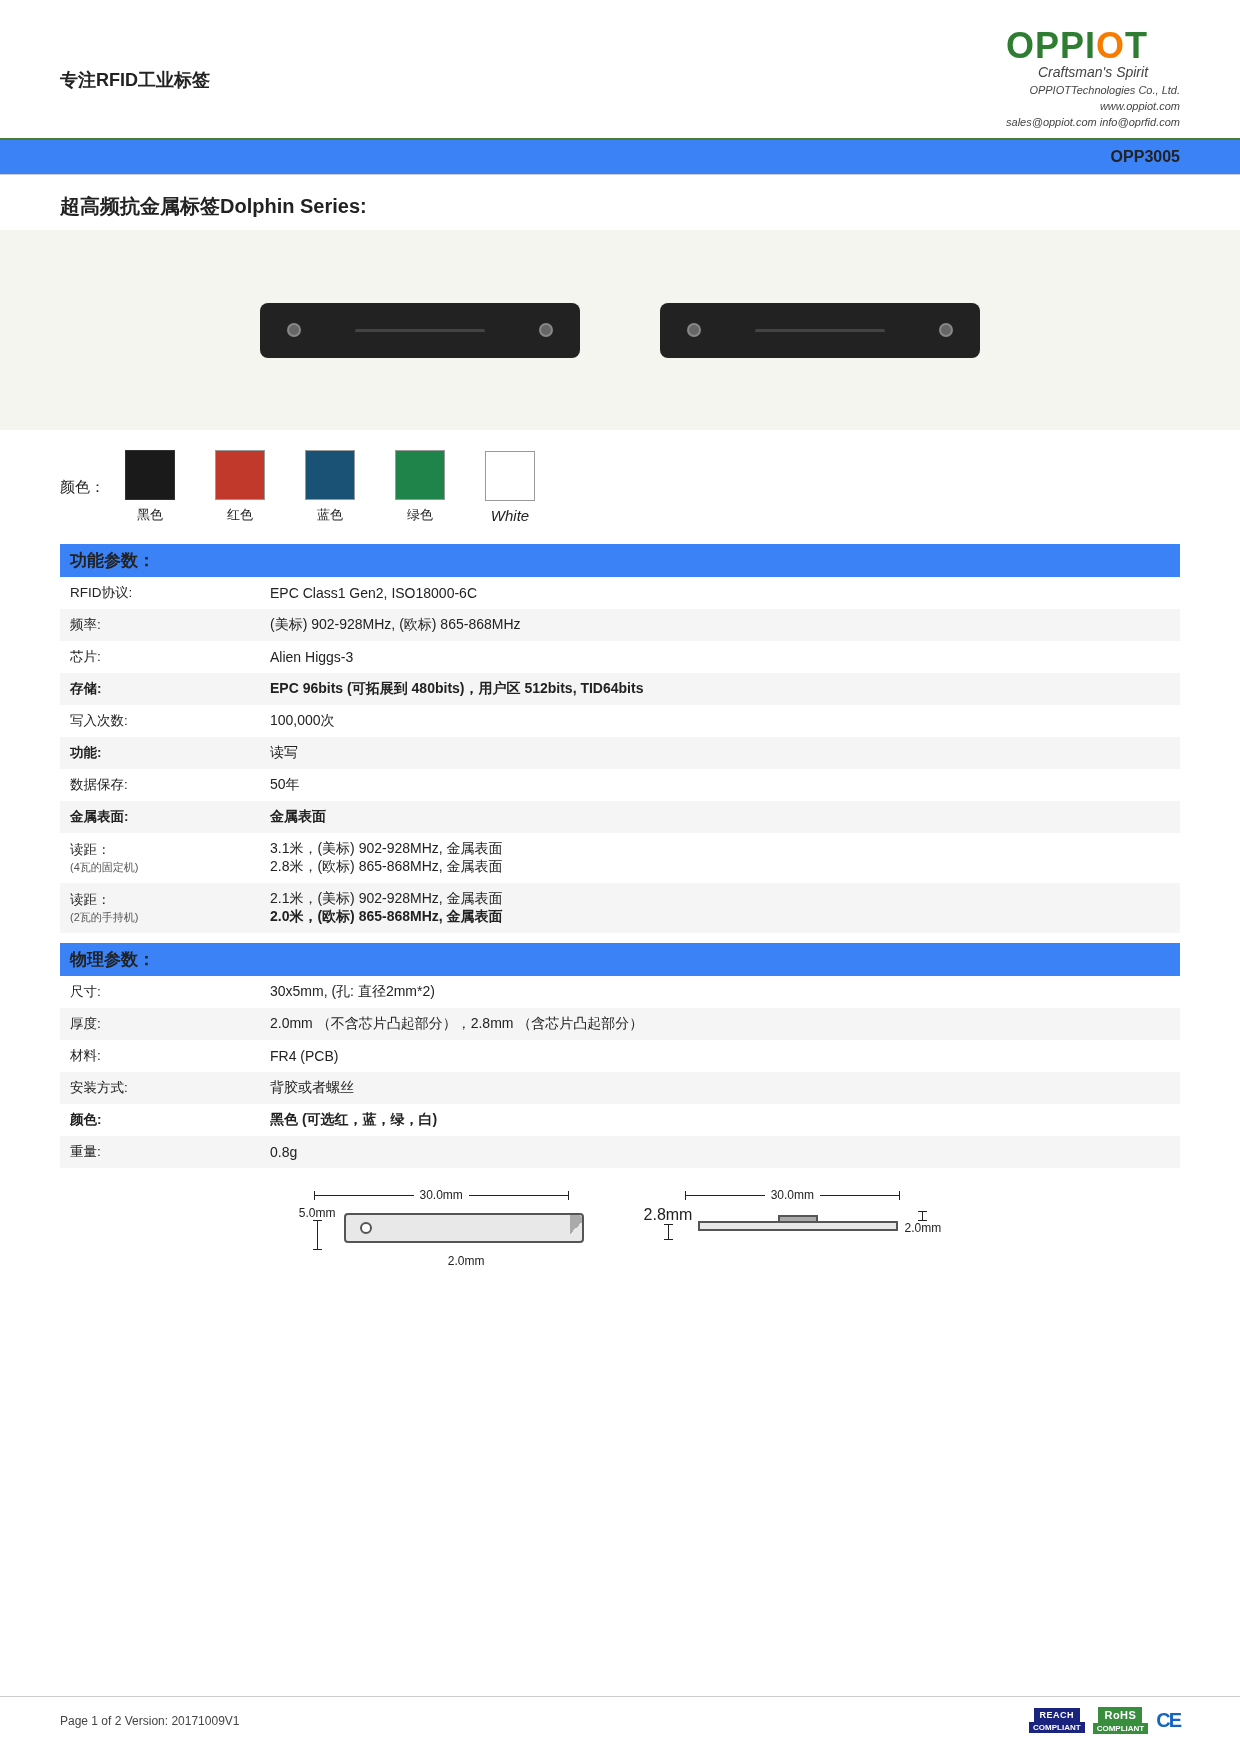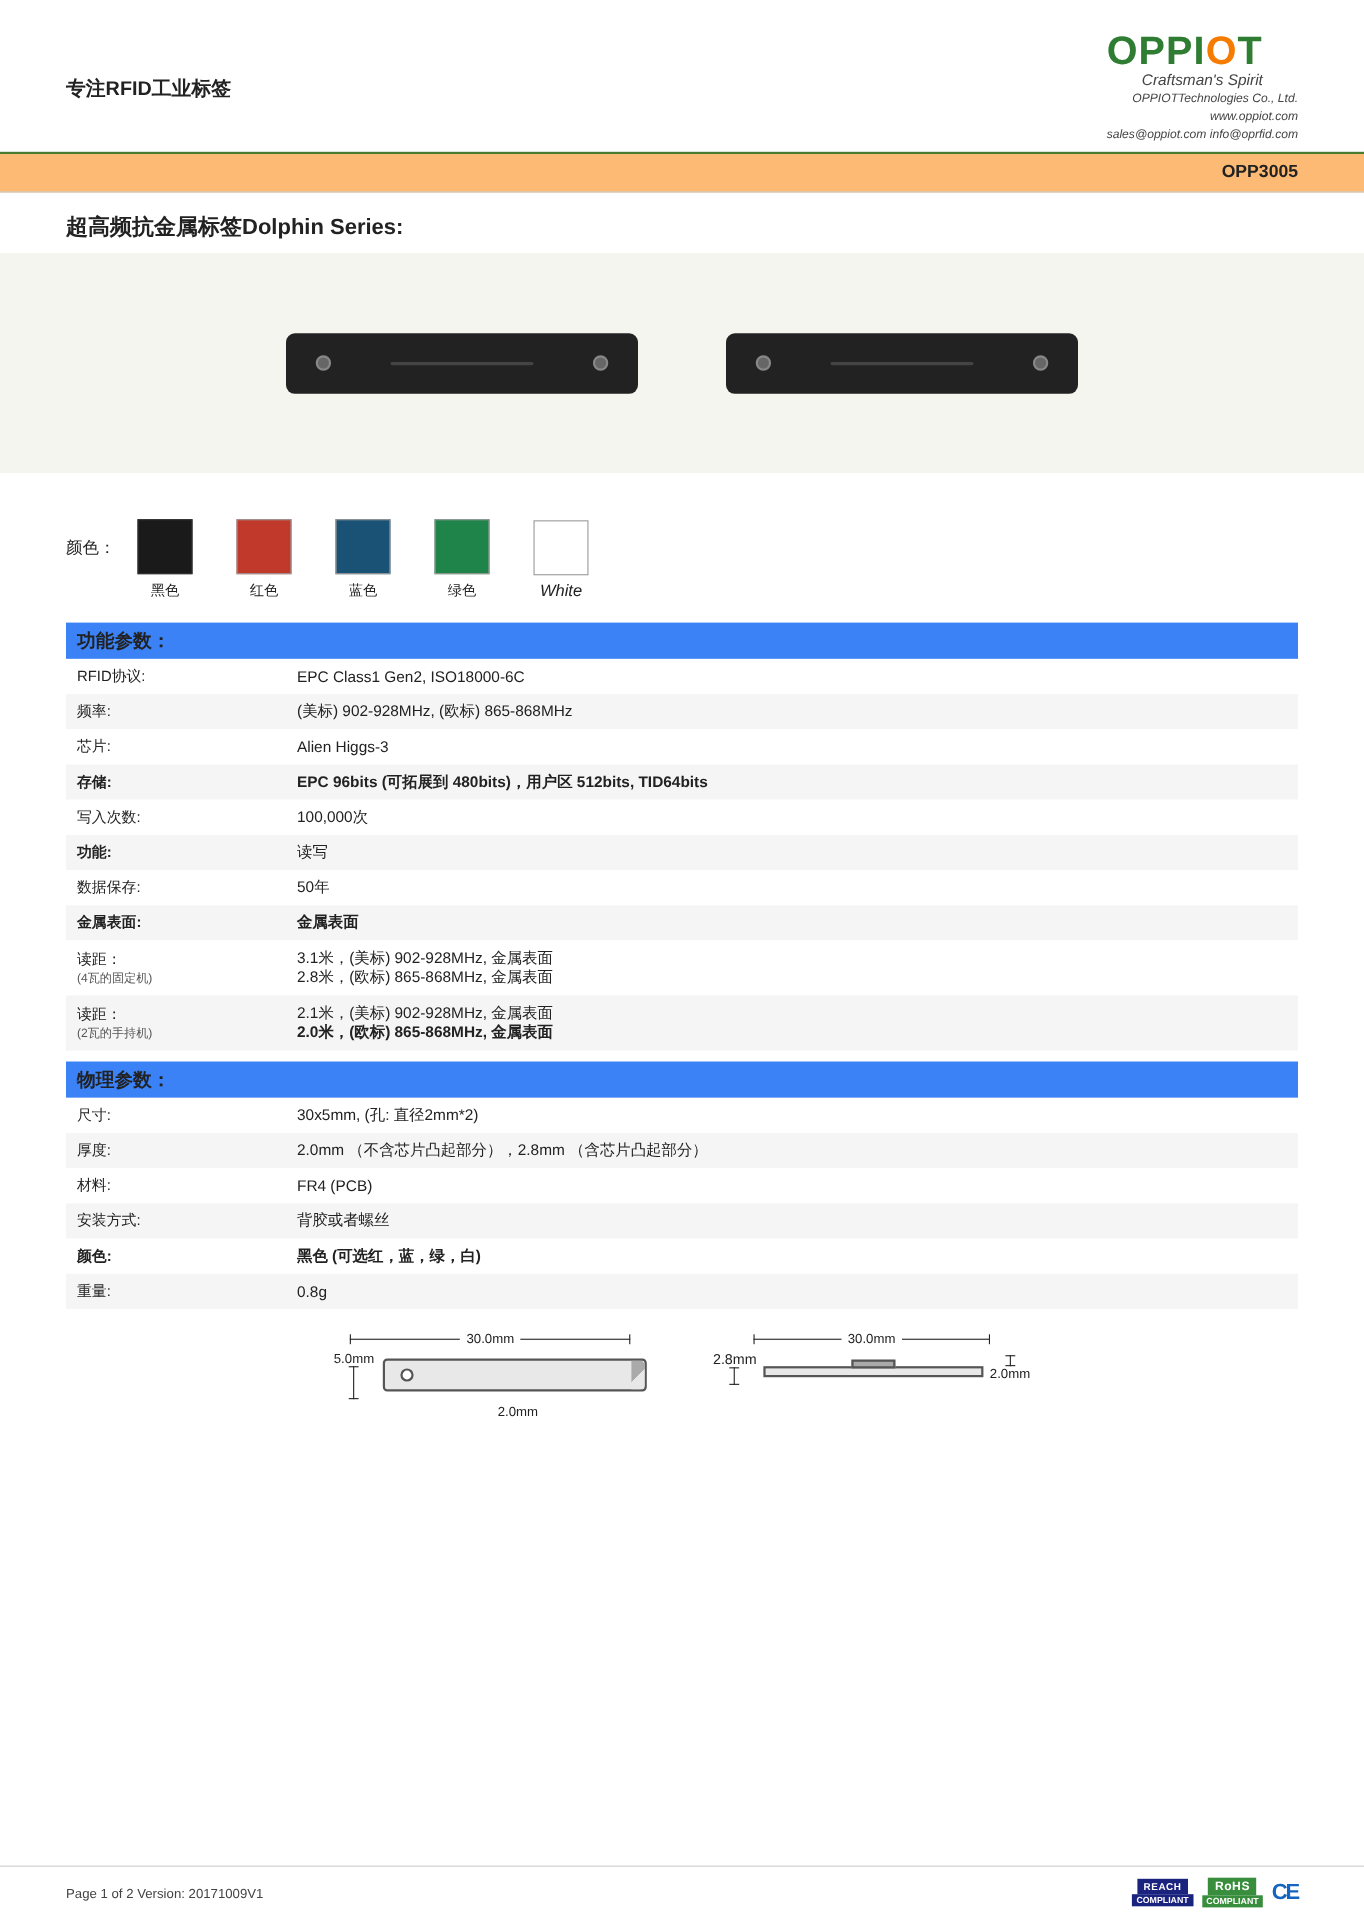--- a/index.html
+++ b/index.html
@@ -50,21 +50,21 @@
     .header-contact {
       font-size: 11px;
       color: #444;
       margin-top: 4px;
       text-align: right;
       font-style: italic;
     }
 
     
     .product-bar {
-      background: #fdba74;
+      background: #3b82f6;
       text-align: right;
       padding: 8px 60px;
       font-size: 16px;
       font-weight: bold;
       color: #222;
       border-bottom: 1px solid #ccc;
     }
 
     
     .product-title-section {
@@ -129,21 +129,20 @@
     .color-swatches {
       display: flex;
       gap: 40px;
       align-items: flex-end;
     }
     .swatch-item {
       display: flex;
       flex-direction: column;
       align-items: center;
       gap: 6px;
-      margin-top: 22px;
     }
     .swatch-box {
       width: 50px;
       height: 50px;
       border: 1px solid #999;
     }
     .swatch-label {
       font-size: 13px;
       color: #222;
       text-align: center;
@@ -459,21 +458,21 @@
       </div>
       <span style="font-size:12px;margin:0 6px;">30.0mm</span>
       <div style="width:80px;height:1px;background:#222;position:relative;">
         <div style="position:absolute;right:0;top:-4px;width:1px;height:9px;background:#222;"></div>
       </div>
     </div>
 
     <div style="display:flex;align-items:center;">
 
       <div style="display:flex;flex-direction:column;align-items:center;margin-right:6px;">
-        <span style="font-size:13px;">2.8mm</span>
+        <span style="font-size:16px;">2.8mm</span>
         <div style="width:1px;height:16px;background:#222;position:relative;">
           <div style="position:absolute;top:0;left:-4px;width:9px;height:1px;background:#222;"></div>
           <div style="position:absolute;bottom:0;left:-4px;width:9px;height:1px;background:#222;"></div>
         </div>
       </div>
 
       <div style="position:relative;width:200px;height:16px;">
         <div style="position:absolute;bottom:0;left:0;width:200px;height:10px;background:#e8e8e8;border:2px solid #555;"></div>
 
         <div style="position:absolute;top:0;left:80px;width:40px;height:8px;background:#aaa;border:2px solid #555;"></div>

